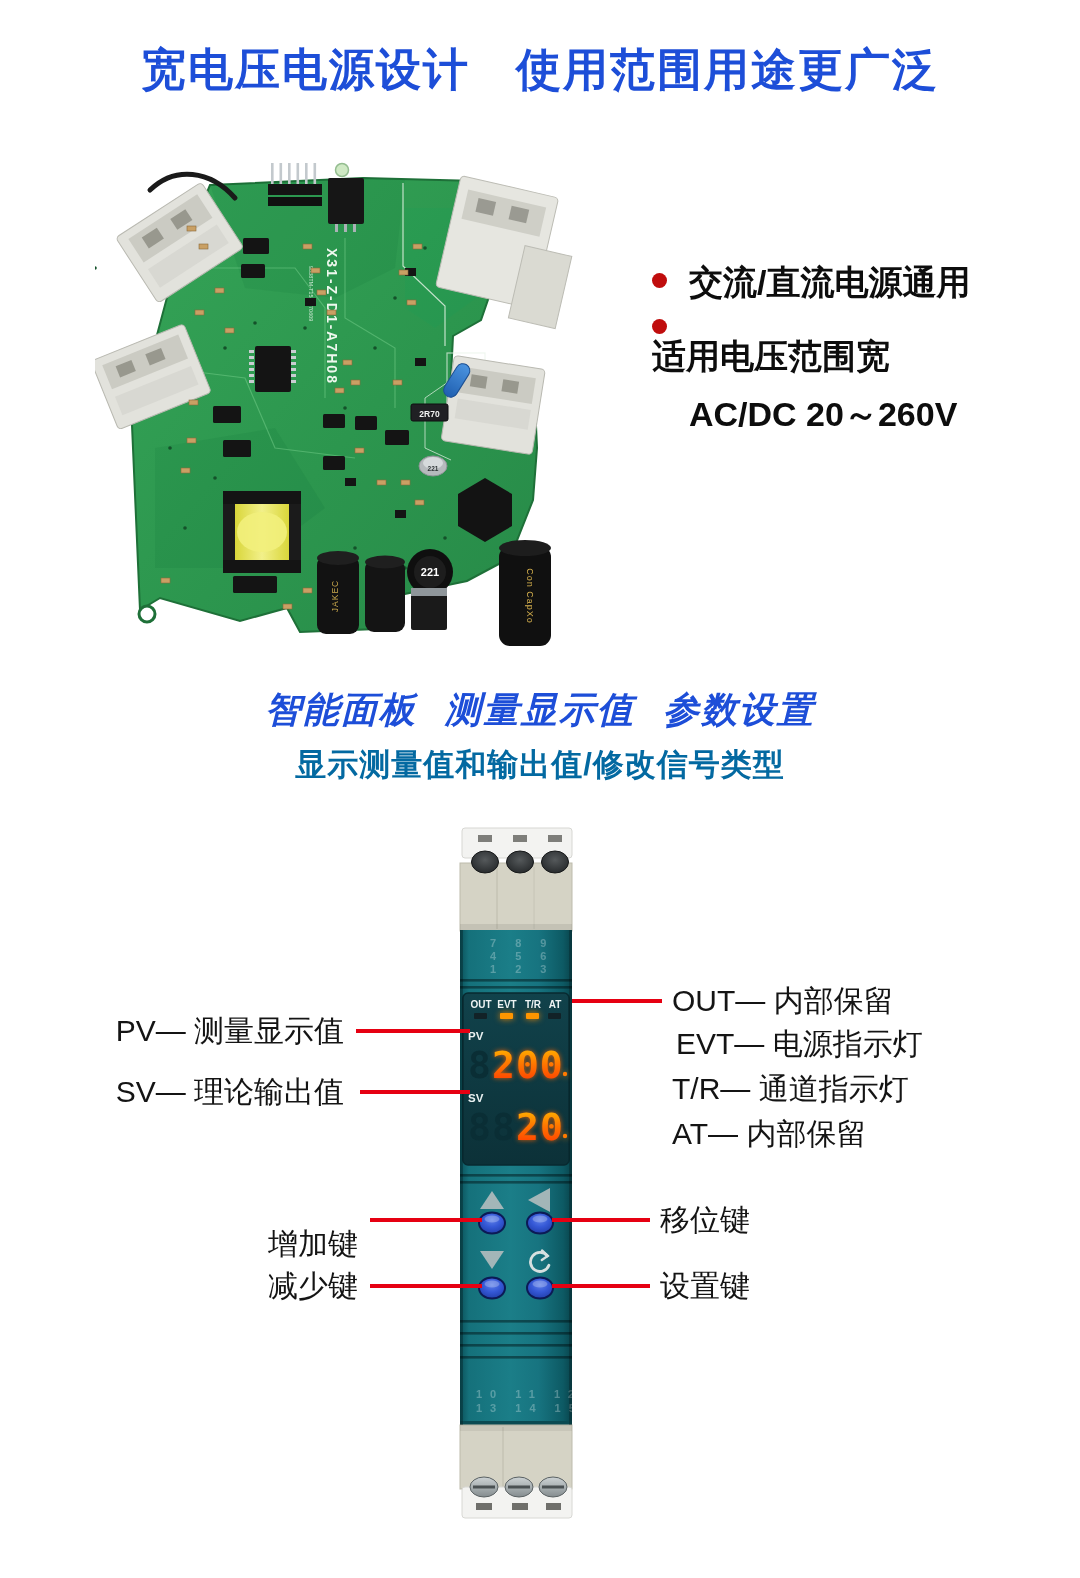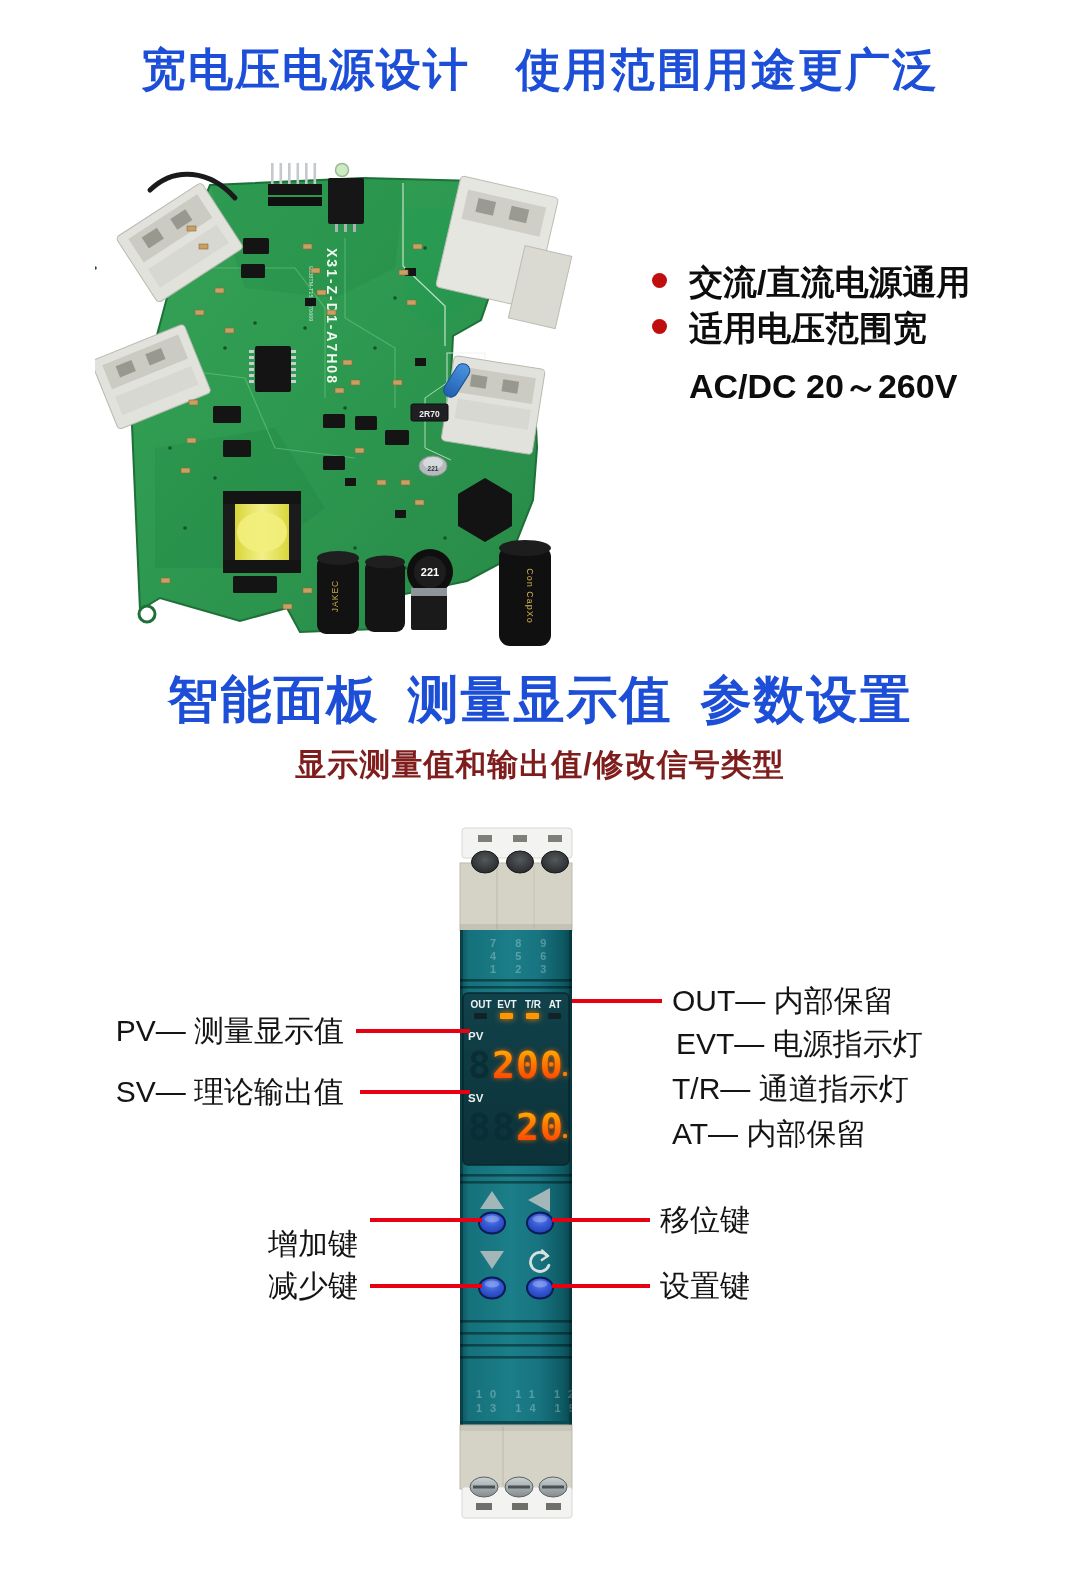--- a/index.html
+++ b/index.html
@@ -2,23 +2,23 @@
 <html><head>
 <meta charset="utf-8">
 <style>
   * { margin:0; padding:0; box-sizing:border-box; }
   body { background:#ffffff; font-family:"Liberation Sans", sans-serif; }
   .page { position:relative; width:1080px; height:1578px; background:#ffffff; overflow:hidden; color:#111; }
 
   .headline { position:absolute; left:0; width:100%; display:flex; justify-content:center;
               font-weight:700; color:#1d4ed8; white-space:nowrap; }
   .h1 { top:40px; gap:46px; font-size:45px; letter-spacing:2px; }
-  .h2 { top:666px; gap:28px; font-size:51px; letter-spacing:2px; }
+  .h2 { top:686px; gap:28px; font-size:36px; letter-spacing:2px;font-style:italic; }
   .subtitle { position:absolute; top:744px; left:0; width:100%; text-align:center;
-              font-size:31px; font-weight:700; color:#7f1d1d; letter-spacing:1px; }
+              font-size:31px; font-weight:700; color:#0369a1; letter-spacing:1px; }
 
   .features { position:absolute; left:652px; top:260px; font-size:34px; font-weight:600; color:#0d0d0d; }
   .feat-item { display:flex; align-items:flex-start; }
   .feat-dot { width:15px; height:15px; border-radius:50%; background:#c00d0d; margin:13px 22px 0 0; flex:none; }
   .feat-line2 { margin:12px 0 0 37px; }
 
   .pcb-svg { position:absolute; left:95px; top:148px; }
   .device-svg { position:absolute; left:440px; top:815px; }
 
   .redline { position:absolute; height:4px; background:#e60012; }
@@ -254,21 +254,21 @@
       <rect x="316" y="440" width="36" height="42" rx="2" fill="#1a1a1a"></rect>
       <rect x="316" y="440" width="36" height="8" fill="#8f969a"></rect>
     </g>
   </svg>
 
   <div class="features">
     <div class="feat-item">
       <span class="feat-dot"></span>
       <span>交流/直流电源通用</span>
     </div>
-    <div class="feat-item" style="margin-bottom:12px;">
+    <div class="feat-item" style="margin-bottom:12px;flex-direction:column;">
       <span class="feat-dot"></span>
       <span>适用电压范围宽</span>
     </div>
     <div class="feat-line2">AC/DC 20～260V</div>
   </div>
 
   <div class="headline h2">
     <span>智能面板</span>
     <span>测量显示值</span>
     <span>参数设置</span>

